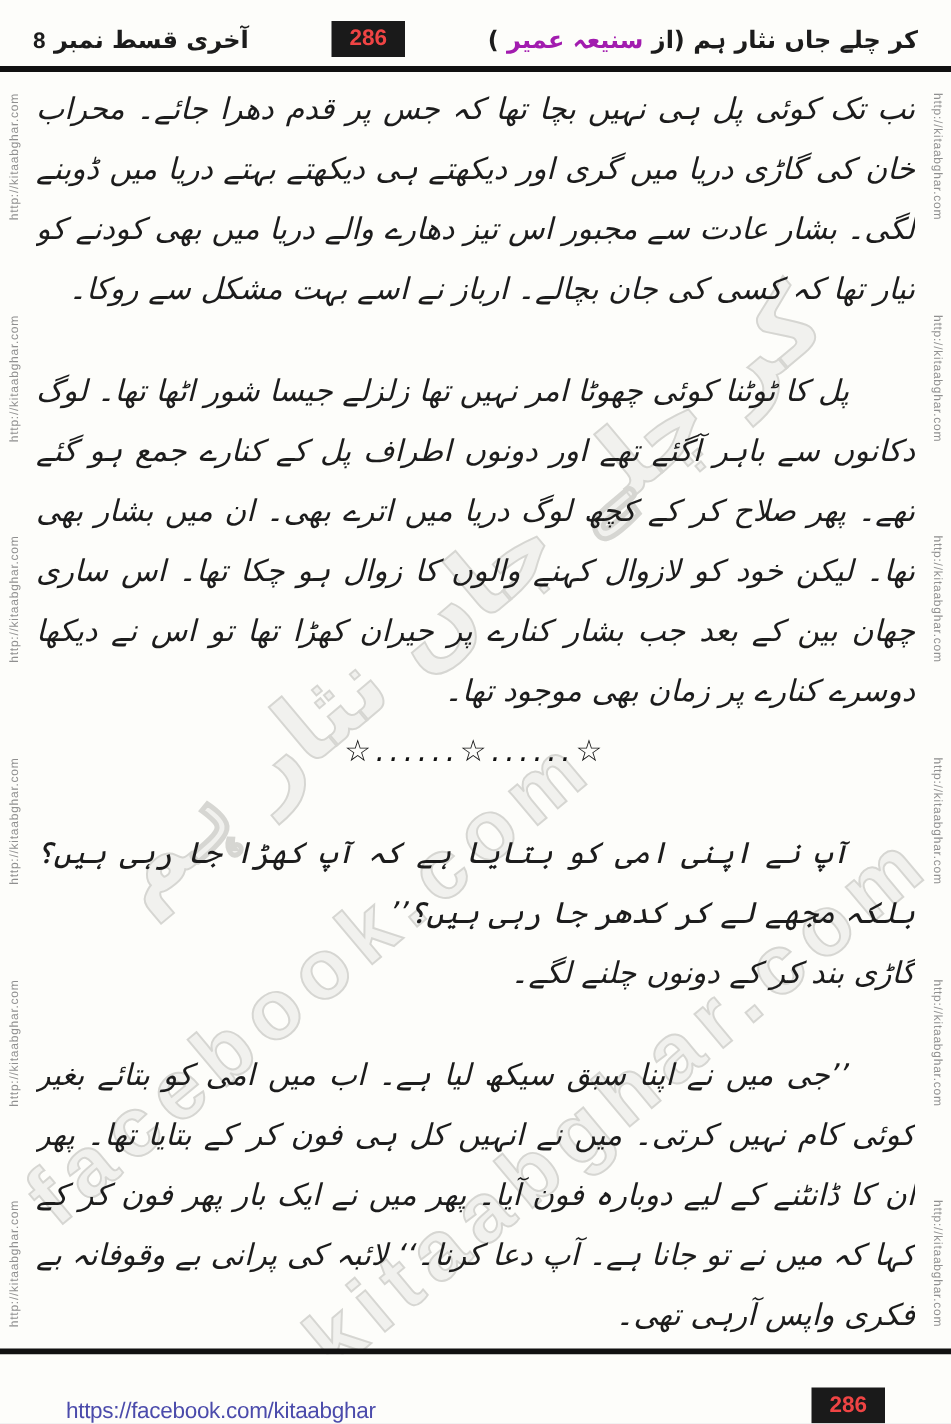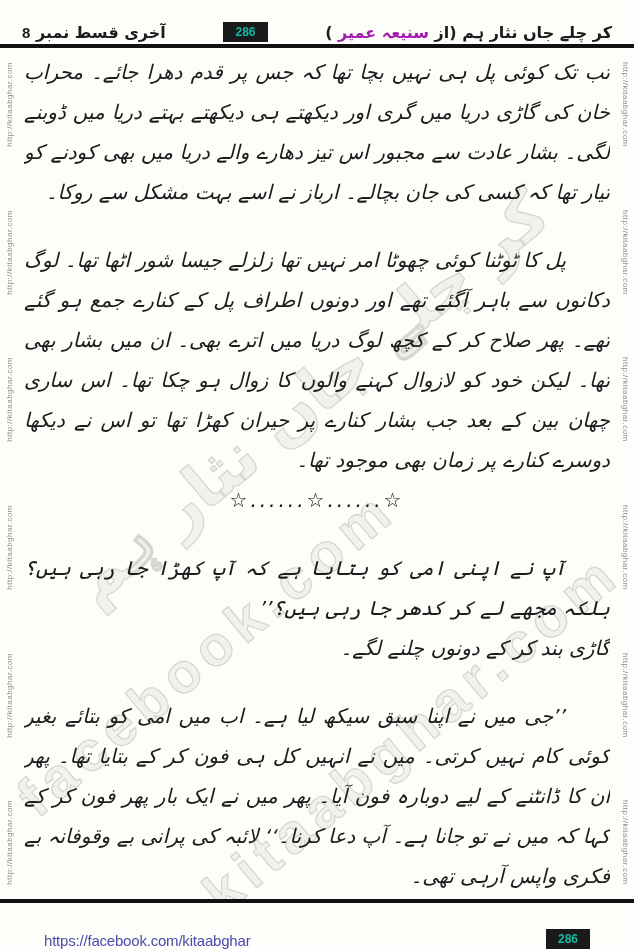--- a/index.html
+++ b/index.html
@@ -5,27 +5,27 @@
   * { margin:0; padding:0; box-sizing:border-box; }
   html,body { background:#e8e8e8; }
   .page {
     position:relative; width:634px; height:949px; margin:0 auto;
     background:#fdfdfa; overflow:hidden;
     font-family:"DejaVu Sans", sans-serif; color:#1c1c1c;
   }
   
   .header {
     position:absolute; top:10px; left:22px; right:22px; height:32px;
-    display:flex; align-items:flex-end; justify-content:space-between;
+    display:flex; align-items:center; justify-content:space-between;
   }
   .hdr-urdu { direction:rtl; font-size:16px; font-weight:bold; white-space:nowrap; }
   .hdr-num { font-family:"Liberation Sans", sans-serif; font-weight:bold; font-size:15px; }
   .page-badge {
-    background:#1a1a1a; color:#14b8a6; font-family:"Liberation Sans", sans-serif;
-    font-weight:bold; font-size:12px; padding:3px 12px; line-height:1.2;
+    background:#1a1a1a; color:#ef4444; font-family:"Liberation Sans", sans-serif;
+    font-weight:bold; font-size:15px; padding:3px 12px; line-height:1.2;
   }
   .author-blue { color:#a21caf; }
   .rule { position:absolute; left:0; right:0; height:4px; background:#111; }
   .rule-top { top:44px; }
   .rule-bottom { bottom:46px; }
   
   .side-col {
     position:absolute; top:62px; bottom:64px; width:14px;
     display:flex; flex-direction:column; justify-content:space-between; align-items:center;
     z-index:2;

